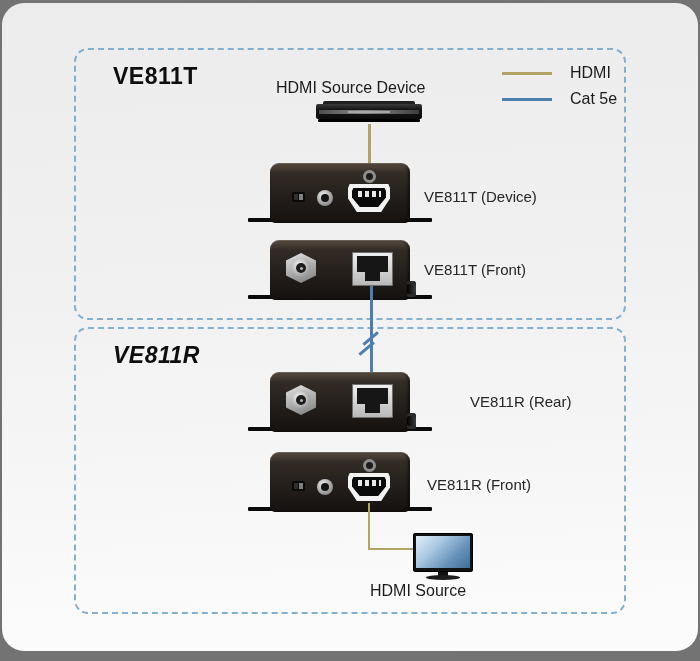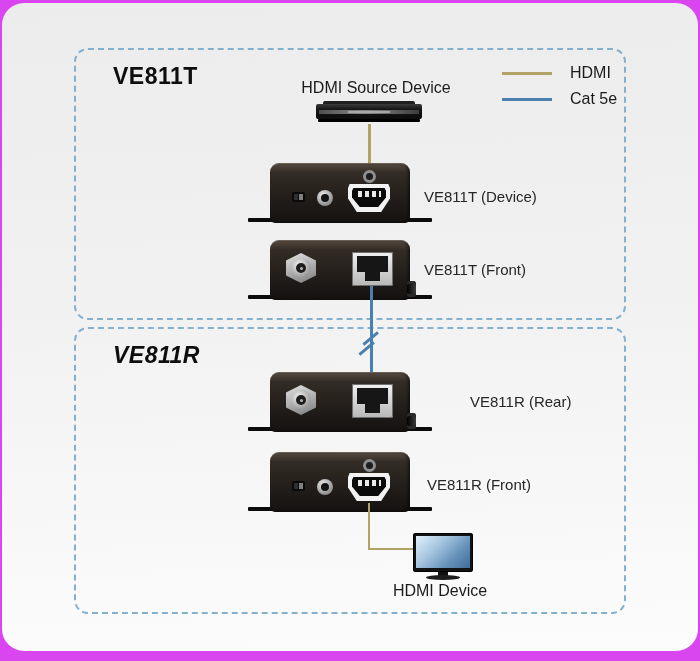--- a/index.html
+++ b/index.html
@@ -1,16 +1,16 @@
 <!DOCTYPE html>
 <html><head>
 <meta charset="utf-8">
 <style>
   html,body{margin:0;padding:0;background:#050505;}
-  #stage{position:relative;width:700px;height:661px;background:#d946ef;overflow:hidden;
+  #stage{position:relative;width:700px;height:661px;background:#737373;overflow:hidden;
          font-family:"Liberation Sans", sans-serif;}
   .abs{position:absolute;}
   #card{left:2px;top:3px;width:696px;height:648px;border-radius:22px;
         background:linear-gradient(178deg,#ececec 0%,#f1f1f2 45%,#fcfcfd 100%);}
   .dashed-box{border:2px dashed #84b0cf;border-radius:14px;background:transparent;}
   .section-title{font-size:23px;font-weight:700;color:#0e0e0e;letter-spacing:.5px;}
   .dev-label{font-size:15px;color:#262626;}
   .small-label{font-size:16px;color:#1b1b1b;}
   .legend-label{font-size:16px;color:#1b1b1b;margin-left:12px;}
   
@@ -62,21 +62,21 @@
   .player-tray{position:absolute;left:32px;top:10px;width:42px;height:2px;background:#a8a8a8;}
   .player-base{position:absolute;left:2px;top:18px;width:102px;height:3px;border-radius:1px;background:#000;}
   
   #monitor{left:413px;top:533px;width:60px;height:46px;}
   .mon-bezel{position:absolute;left:0;top:0;width:60px;height:39px;background:#121212;border-radius:3px;
        box-shadow:inset 0 0 0 1px #000;}
   .mon-screen{position:absolute;left:3px;top:3px;width:54px;height:32px;
        background:linear-gradient(135deg,#e2f0fa 0%,#a9c8e2 35%,#6590b8 70%,#3f6d99 100%);}
   .mon-neck{position:absolute;left:25px;top:39px;width:10px;height:4px;background:#111;}
   .mon-base{position:absolute;left:13px;top:42px;width:34px;height:5px;border-radius:50%;background:#1c1c1c;}
-  .centered{text-align:center;}
+  .centered{text-align:left;}
 </style>
 </head>
 <body>
 
 <div id="stage">
   <div id="card" class="abs"></div>
 
   <div class="abs dashed-box" style="left:74px;top:48px;width:552px;height:272px;box-sizing:border-box;"></div>
   <div class="abs section-title" style="left:113px;top:63px;">VE811T</div>
 
@@ -183,14 +183,14 @@
 
   <div class="abs cable" style="left:367.5px;top:503px;width:2.5px;height:47px;"></div>
   <div class="abs cable" style="left:367.5px;top:547.5px;width:48px;height:2.5px;"></div>
 
   <div id="monitor" class="abs">
     <div class="mon-bezel"></div>
     <div class="mon-screen"></div>
     <div class="mon-neck"></div>
     <div class="mon-base"></div>
   </div>
-  <div class="abs small-label centered" style="left:370px;top:582px;width:140px;">HDMI Device</div>
+  <div class="abs small-label centered" style="left:370px;top:582px;width:140px;">HDMI Source</div>
 </div>
 
 </body></html>

